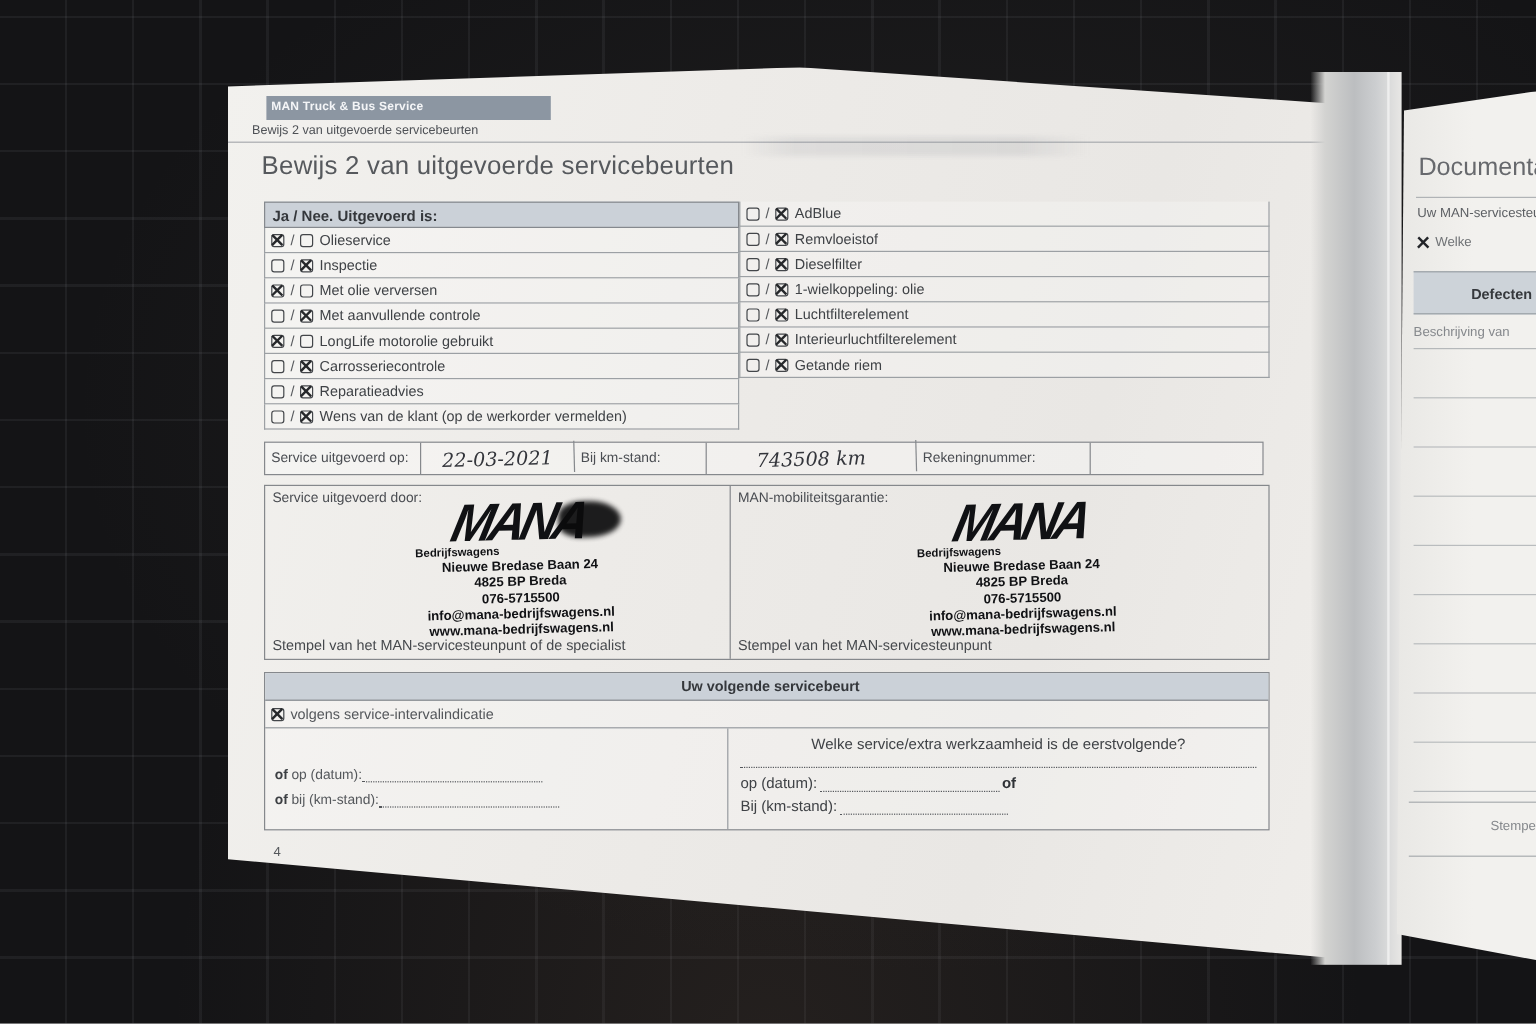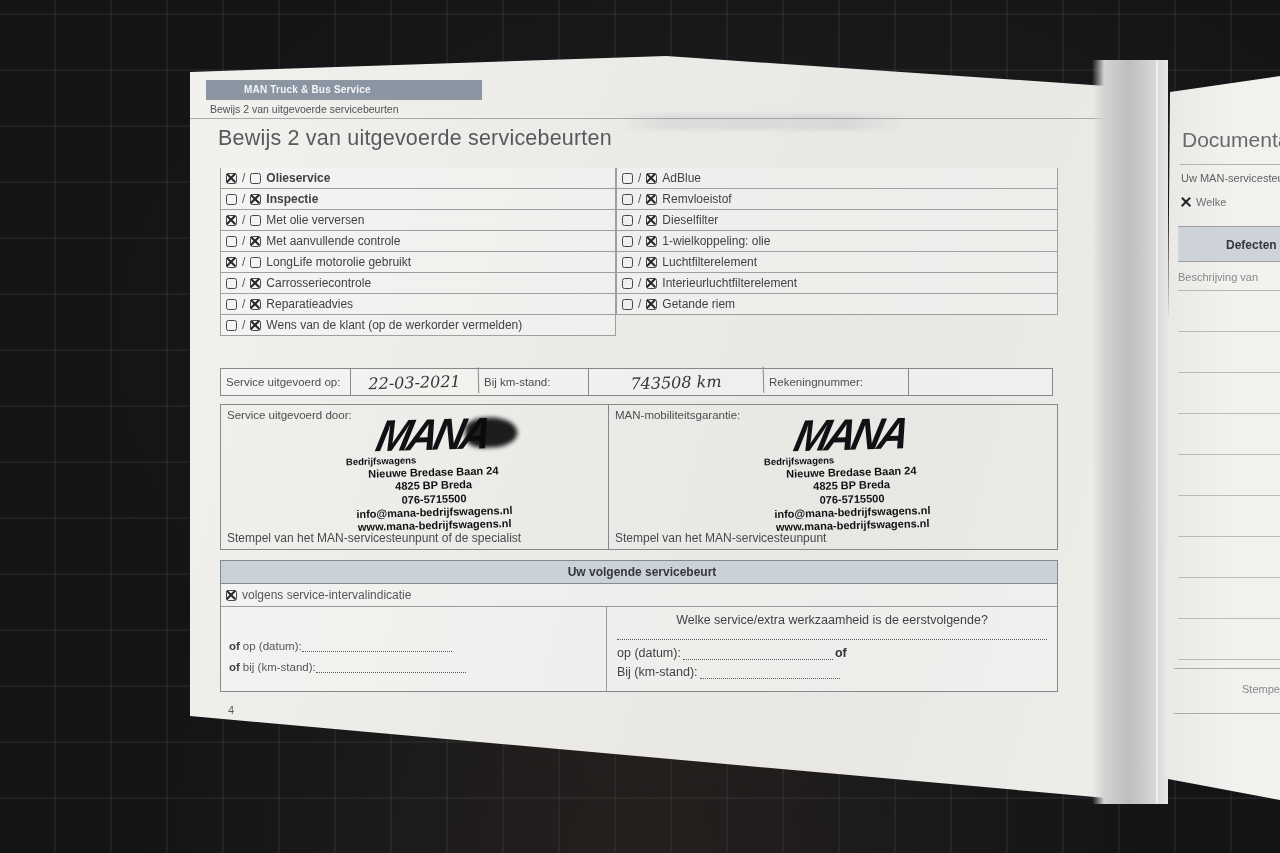--- a/index.html
+++ b/index.html
@@ -9,43 +9,43 @@
       radial-gradient(ellipse at 60% 40%, rgba(90,85,78,.18), transparent 65%),
       radial-gradient(ellipse at 50% 105%, rgba(95,75,60,.22), transparent 55%),
       repeating-linear-gradient(0deg, transparent 0 54px, rgba(190,195,205,.07) 54px 56px),
       repeating-linear-gradient(90deg, transparent 0 54px, rgba(190,195,205,.07) 54px 56px),
       #141416;}
   
   .left-page{position:absolute;left:190px;top:56px;width:916px;height:748px;z-index:2;
     background:linear-gradient(105deg,#f2f1ee 0%,#edebe8 38%,#e9e7e4 72%,#efedea 100%);
     clip-path:polygon(0 16px,52% 0px,100% 30px,100% 742px,0 660px);
     box-shadow:0 12px 45px rgba(0,0,0,.6);}
-  .lp-brandbar{position:absolute;left:16px;top:24px;width:276px;height:20px;background:#8c96a2;
-    color:#f4f5f7;font-size:10px;font-weight:bold;line-height:20px;padding-left:38px;box-sizing:border-box;letter-spacing:.2px;}
+  .lp-brandbar{position:absolute;left:32px;top:24px;width:237px;height:20px;background:#8c96a2;
+    color:#f4f5f7;font-size:10px;font-weight:bold;line-height:20px;padding-left:4px;box-sizing:border-box;letter-spacing:.2px;}
   .lp-subhead{position:absolute;left:20px;top:47px;font-size:10.5px;color:#4e5156;}
   .lp-rule{position:absolute;left:0;right:0;top:62px;height:1px;background:#a8abae;}
   .showthrough{position:absolute;left:428px;top:58px;width:290px;height:16px;
     background:linear-gradient(90deg,transparent,rgba(120,125,135,.12) 15%,rgba(120,125,135,.14) 80%,transparent);
     filter:blur(2px);}
   .lp-title{position:absolute;left:28px;top:70px;font-size:21.5px;color:#56595d;letter-spacing:.2px;}
   .lp-table{position:absolute;left:30px;top:112px;width:838px;display:flex;align-items:flex-start;}
   .col{box-sizing:border-box;}
   .col-left{width:396px;}
   .col-right{width:442px;}
   .col-header{height:22px;line-height:22px;background:#cbd1d8;border:1px solid #85898e;
     font-size:12.5px;font-weight:bold;color:#34373b;padding-left:6px;box-sizing:border-box;}
   .chk-row{height:21px;border:1px solid #9ca0a4;border-top:none;display:flex;align-items:center;
     gap:5px;padding-left:5px;box-sizing:border-box;font-size:12px;color:#3f4246;background:rgba(255,255,255,.25);}
   .cb{width:11px;height:11px;border:1.5px solid #43464a;border-radius:2.5px;position:relative;display:inline-block;flex:none;box-sizing:border-box;}
   .cb.checked::before,.cb.checked::after{content:"";position:absolute;left:-2px;top:3px;width:12px;height:2.2px;background:#26282b;}
   .cb.checked::before{transform:rotate(45deg);}
   .cb.checked::after{transform:rotate(-45deg);}
   .sep{color:#54575b;font-size:12px;}
   .lbl{white-space:nowrap;}
-  .lbl.bold{font-weight:bold;}
+  .lbl.bold{font-weight:normal;}
   
   .service-row{position:absolute;left:30px;top:312px;width:833px;height:28px;display:flex;
     border:1px solid #85888c;box-sizing:border-box;background:rgba(255,255,255,.3);}
   .sr-cell{border-right:1px solid #85888c;box-sizing:border-box;display:flex;align-items:center;padding-left:5px;
     font-size:11.5px;color:#4a4d52;overflow:hidden;}
   .sr-cell:last-child{border-right:none;}
   .hand{font-family:"DejaVu Serif",serif;font-style:italic;font-size:16px;color:#33353b;
     transform:rotate(-1.5deg);justify-content:center;padding-left:0;}
   
   .stamps{position:absolute;left:30px;top:348px;width:838px;height:146px;display:flex;
@@ -118,20 +118,21 @@
 
   <div class="left-page">
     <div class="lp-brandbar">MAN Truck &amp; Bus Service</div>
     <div class="lp-subhead">Bewijs 2 van uitgevoerde servicebeurten</div>
     <div class="lp-rule"></div>
     <div class="showthrough"></div>
     <div class="lp-title">Bewijs 2 van uitgevoerde servicebeurten</div>
 
     <div class="lp-table">
       <div class="col col-left">
+        <div class="col-header">Ja / Nee. Uitgevoerd is:</div>
         <div id="col-left-rows">
             <div class="chk-row">
               <span class="cb checked"></span>
               <span class="sep">/</span>
               <span class="cb"></span>
               <span class="lbl bold">Olieservice</span>
             </div>
             <div class="chk-row">
               <span class="cb"></span>
               <span class="sep">/</span>

